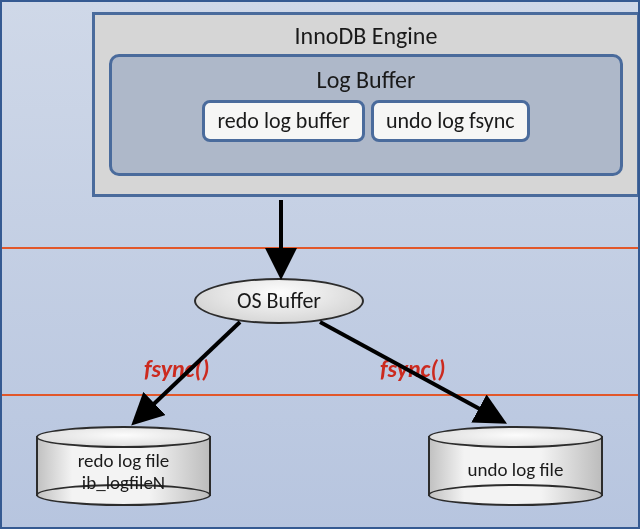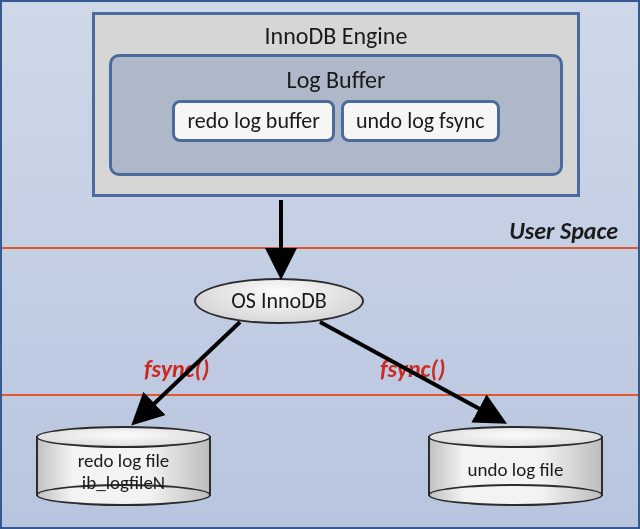--- a/index.html
+++ b/index.html
@@ -20,21 +20,21 @@
     position: absolute;
     left: 0;
     width: 100%;
     height: 0;
     border-top: 2px solid #e2572a;
   }
   .engine-box {
     position: absolute;
     left: 90px;
     top: 10px;
-    width: 488px;
+    width: 548px;
     height: 185px;
     background: #d6d6d6;
     border: 3px solid #4a6b9c;
     box-sizing: border-box;
     text-align: center;
   }
   .engine-title {
     font-size: 24px;
     color: #1a1a1a;
     padding: 6px 0 4px 0;
@@ -161,34 +161,33 @@
   }
 </style>
 </head>
 <body>
 
 <div class="canvas">
 
   <div class="hr-divider" style="top:245px"></div>
   <div class="hr-divider" style="top:392px"></div>
 
-  <div class="space-label" style="top:214px">User Space</div>
 
   <div class="engine-box">
     <div class="engine-title">InnoDB Engine</div>
     <div class="logbuffer-box">
       <div class="logbuffer-title">Log Buffer</div>
       <div class="inner-row">
         <div class="inner-buf">redo log buffer</div>
         <div class="inner-buf">undo log fsync</div>
       </div>
     </div>
   </div>
 
-  <div class="os-buffer">OS InnoDB</div>
+  <div class="os-buffer">OS Buffer</div>
 
   <div class="fsync-label" style="left:142px; top:352px">fsync()</div>
   <div class="fsync-label" style="left:378px; top:352px">fsync()</div>
 
   <div class="cylinder" style="left:426px; top:424px;">
     <div class="cyl-body"></div>
     <div class="cyl-bottom"></div>
     <div class="cyl-top"></div>
     <div class="cyl-label" style="top:33px">undo log file</div>
   </div>

